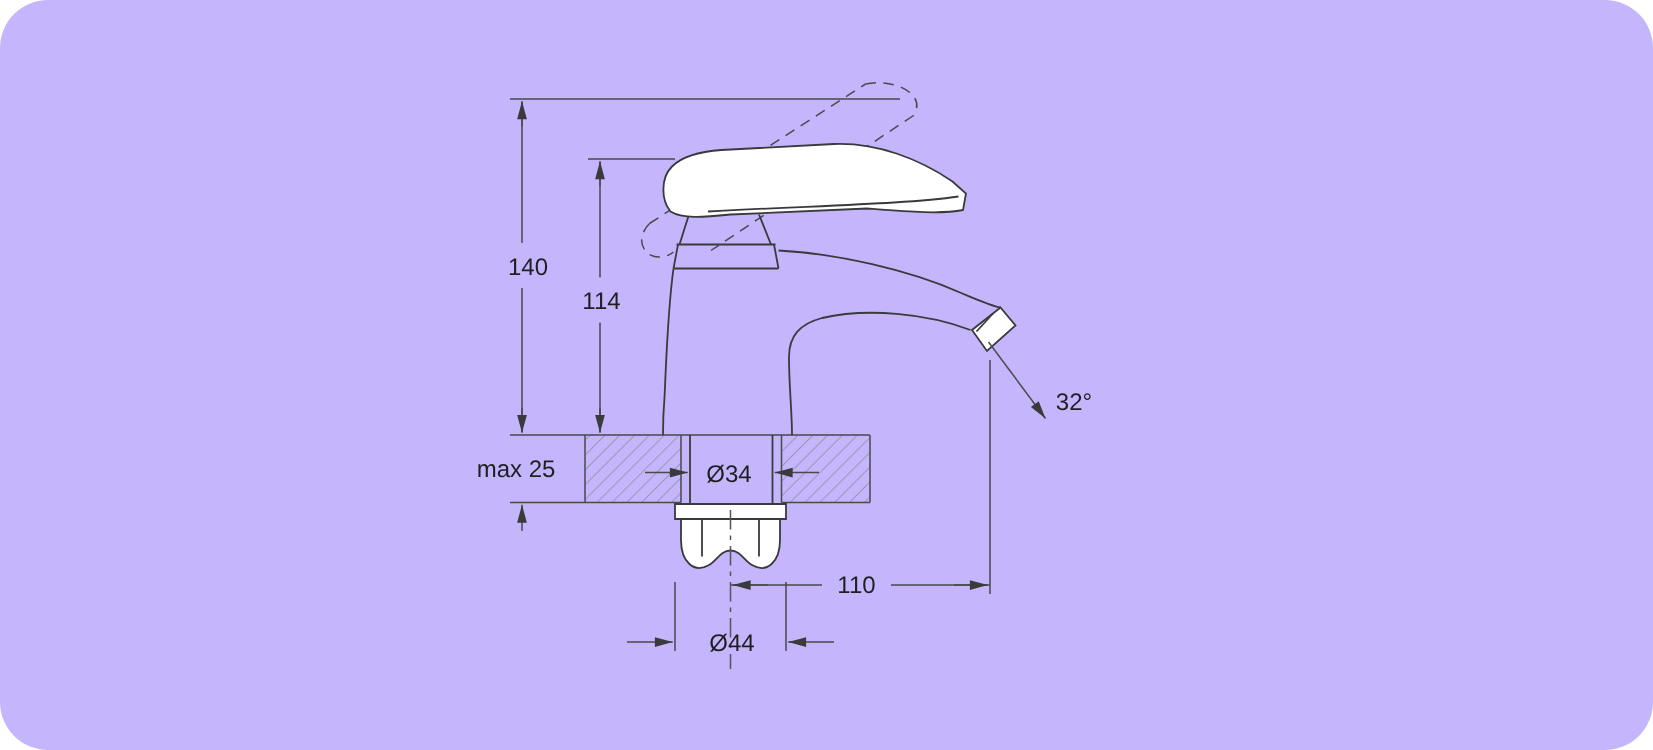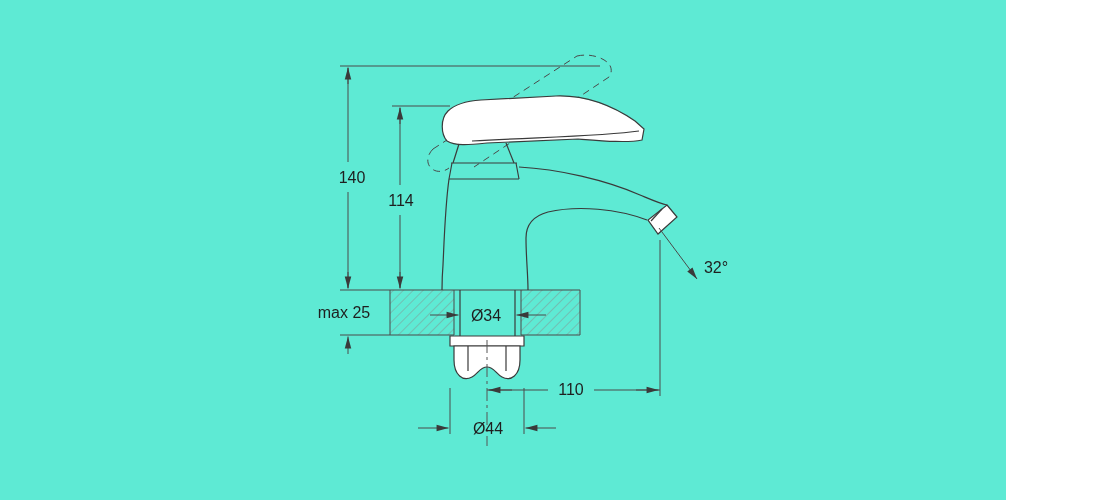--- a/index.html
+++ b/index.html
@@ -2,25 +2,26 @@
 <html><head>
 <meta charset="utf-8">
 <style>
   html, body {
     margin: 0;
     padding: 0;
     background: #ffffff;
   }
   .stage {
     position: relative;
-    width: 1006px;
+    width: 1102px;
     height: 500px;
-    background: #5eead4;
+    background: #c4b5fd;
     overflow: hidden;
     font-family: "Liberation Sans", sans-serif;
+    border-radius: 32px;
   }
   svg text {
     font-family: "Liberation Sans", sans-serif;
     font-size: 16px;
     fill: #1f1f1f;
   }
   .thin  { stroke: #4a4a4a; stroke-width: 1; fill: none; }
   .draw  { stroke: #3a3a3a; stroke-width: 1.2; fill: none; }
   .drawf { stroke: #3a3a3a; stroke-width: 1.2; fill: #ffffff; }
   .dash  { stroke: #4a4a4a; stroke-width: 1; fill: none; stroke-dasharray: 7 5; }

